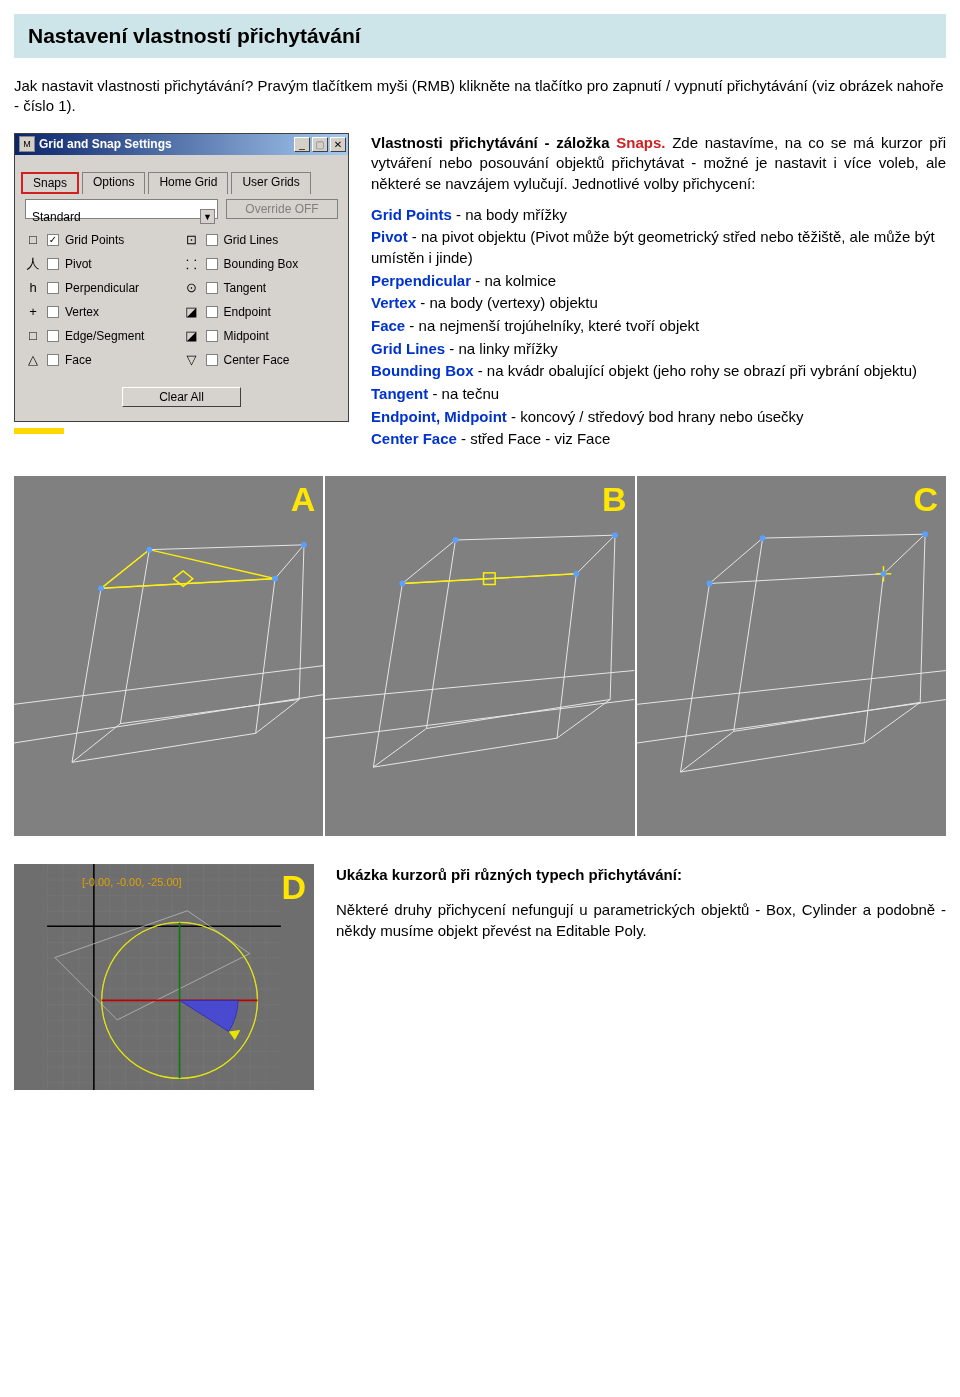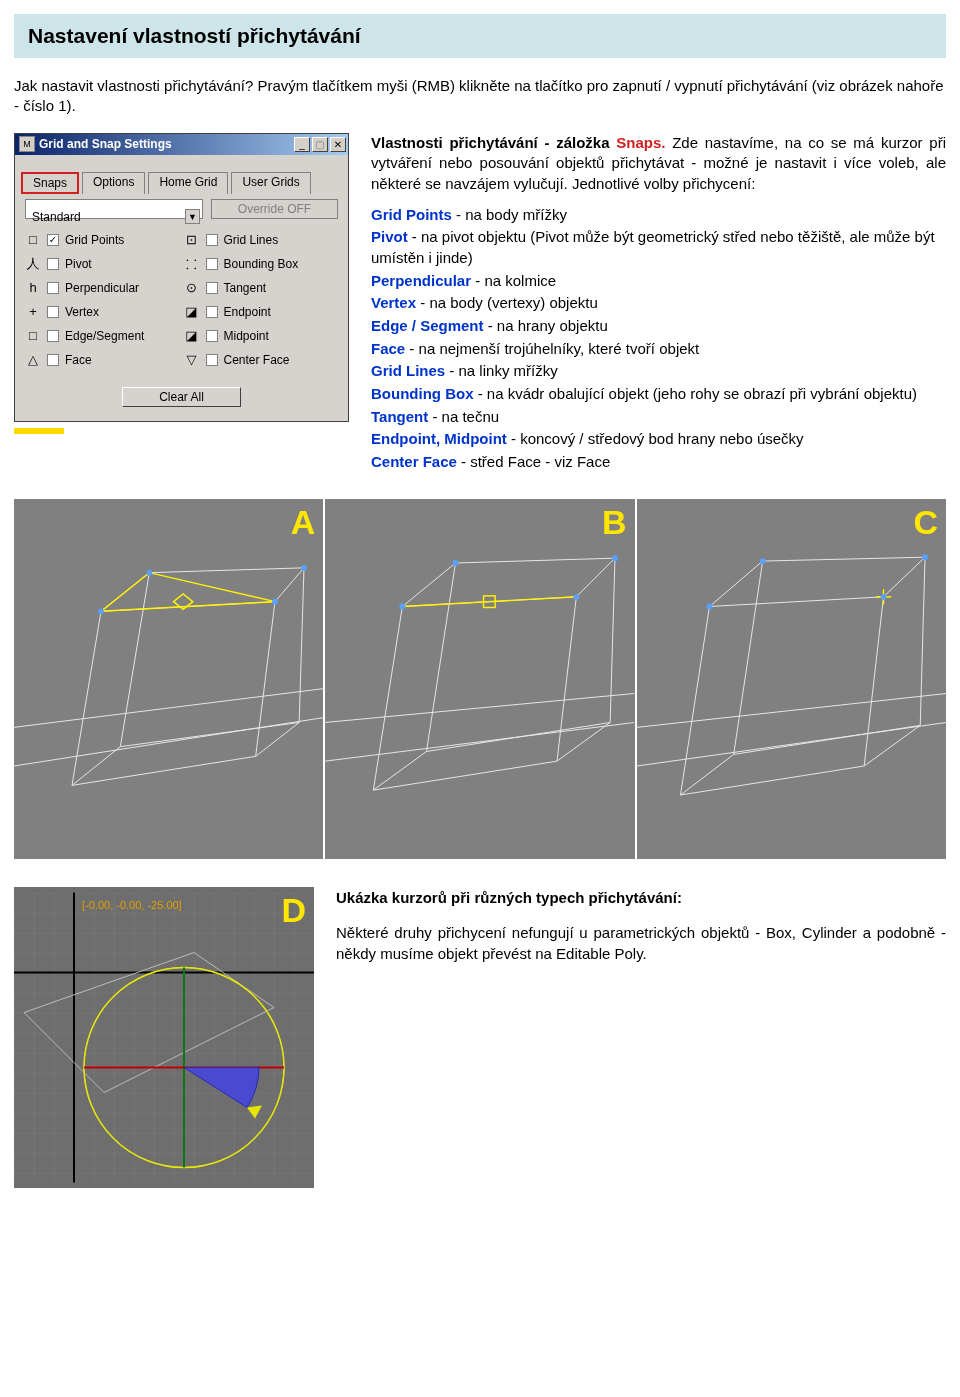--- a/index.html
+++ b/index.html
@@ -18,42 +18,42 @@
   .win-btns { display: flex; gap: 2px; }
   .win-btn { width: 16px; height: 15px; background: #d4d0c8; border: 1px solid #fff; border-right-color:#404040; border-bottom-color:#404040; display:flex; align-items:center; justify-content:center; font-size:10px; color:#000; }
   .win-btn.disabled { color:#808080; }
   .dlg-body { background: #d6d3ce; }
   .tabstrip { display: flex; background: #d6d3ce; padding: 16px 6px 0 6px; }
   .tab { padding: 2px 10px; border: 1px solid #808080; border-bottom: none; background: #d6d3ce; font-size:12px; margin-right:3px; position:relative; top:1px; }
   .tab.active { border: 2px solid #d02020; background:#d6d3ce; }
   .std-row { display:flex; align-items:center; gap:8px; padding:6px 10px; }
   .dropdown { flex:1; height:20px; border:1px solid #808080; background:#fff; display:flex; align-items:center; justify-content:space-between; padding:16px 2px 0 6px; font-size:12px;}
   .dropdown .dd-arrow { width:15px; height:15px; background:#d6d3ce; border:1px solid #808080; display:flex;align-items:center;justify-content:center;font-size:9px;}
-  .override-btn { width:127px; height:20px; border:1px solid #808080; background:#d6d3ce; color:#808080; text-align:center; line-height:18px; font-size:12px;}
+  .override-btn { width:112px; height:20px; border:1px solid #808080; background:#d6d3ce; color:#808080; text-align:center; line-height:18px; font-size:12px;}
   .snap-grid { display:flex; padding:6px 10px 12px 10px; gap:4px; }
   .snap-col { flex:1; display:flex; flex-direction:column; gap:6px; }
   .snap-row { display:flex; align-items:center; gap:6px; font-size:12px; height:18px;}
   .shape-ico { width:16px; display:flex; align-items:center; justify-content:center; font-size:13px; color:#000;}
   .chk { width:12px; height:12px; border:1px solid #808080; background:#fff; display:flex;align-items:center;justify-content:center;font-size:10px;line-height:1;}
   .chk.checked::after{content:"✓";}
   .clear-row { text-align:center; padding:6px 0 14px 0; }
   .clear-btn { display:inline-block; padding:2px 36px; border:1px solid #fff; border-right-color:#404040; border-bottom-color:#404040; background:#d6d3ce; font-size:12px;}
   .yellow-bar { height:6px; background:#ffd800; width:50px;}
   .tan { color:#d02020; font-weight:bold;}
   .blue { color:#0033cc; font-weight:bold;}
   .para { margin-bottom:10px; }
   .justify { text-align: justify; }
 
   .viewport-row { display:flex; gap:2px; margin:0 14px; }
   .viewport { flex:1; position:relative; background:#808080; height:360px; display:flex; align-items:center; justify-content:center; overflow:hidden;}
   .vp-label { position:absolute; top:4px; right:8px; color:#ffe600; font-size:34px; font-weight:bold; font-family:Arial,sans-serif;}
   .cube-svg { width:100%; height:100%; }
 
   .bottom-row { display:flex; gap:22px; margin:28px 14px; align-items:flex-start;}
-  .viewport-d { width:300px; height:301px; position:relative; background:#6e6e6e; overflow:hidden;}
+  .viewport-d { width:300px; height:226px; position:relative; background:#6e6e6e; overflow:hidden;}
   .vp-d-label{ position:absolute; top:4px; right:8px; color:#ffe600; font-size:34px; font-weight:bold;}
   .coord-readout { position:absolute; top:12px; left:68px; color:#e0a000; font-size:11px; font-family:Arial;}
   .right-bottom { flex:1; line-height:1.4; }
   .right-bottom p { margin-bottom:14px; }
   .bold { font-weight:bold; }
   .defn { margin-bottom: 2px; }
 </style>
 </head>
 <body>
 
@@ -168,21 +168,20 @@
 
     <div class="right-col">
       <p class="para justify">
         <span class="bold">Vlastnosti přichytávání  - záložka </span><span class="tan">Snaps.</span><span> Zde nastavíme, na co se má kurzor při vytváření nebo posouvání objektů přichytávat - možné je nastavit i více voleb, ale některé se navzájem vylučují. Jednotlivé volby přichycení:</span>
       </p>
       <div id="defs">
           <div class="defn"><span class="blue">Grid Points</span><span> - na body mřížky</span></div>
           <div class="defn"><span class="blue">Pivot</span><span> - na pivot objektu (Pivot může být geometrický střed nebo těžiště, ale může být umístěn i jinde)</span></div>
           <div class="defn"><span class="blue">Perpendicular</span><span> - na kolmice</span></div>
           <div class="defn"><span class="blue">Vertex</span><span> - na body (vertexy) objektu</span></div>
-          <div class="defn"><span class="blue">Edge / Segment</span><span>  - na hrany objektu</span></div>
           <div class="defn"><span class="blue">Face</span><span> - na nejmenší trojúhelníky, které tvoří objekt</span></div>
           <div class="defn"><span class="blue">Grid Lines</span><span> - na linky mřížky</span></div>
           <div class="defn"><span class="blue">Bounding Box</span><span> - na kvádr obalující objekt (jeho rohy se obrazí při vybrání objektu)</span></div>
           <div class="defn"><span class="blue">Tangent</span><span> - na tečnu</span></div>
           <div class="defn"><span class="blue">Endpoint, Midpoint</span><span> - koncový / středový bod hrany nebo úsečky</span></div>
           <div class="defn"><span class="blue">Center Face</span><span> - střed Face - viz Face</span></div>
         </div>
     </div>
   </div>
 

